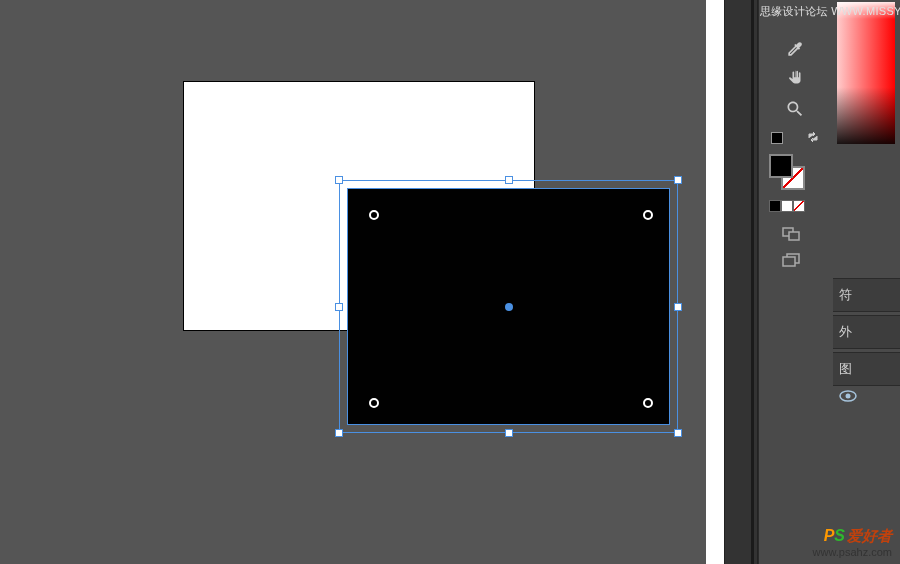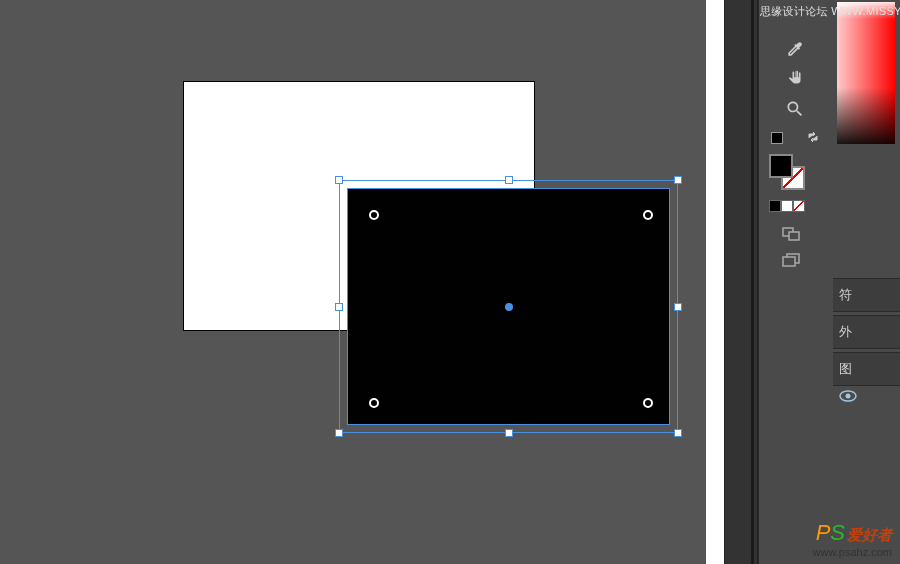--- a/index.html
+++ b/index.html
@@ -274,22 +274,22 @@
     
     .watermark-bottom {
       position: absolute;
       right: 8px;
       bottom: 6px;
       z-index: 50;
       text-align: right;
     }
     
     .ps-logo {
-      font-size: 22px;
-      font-weight: normal;
+      font-size: 16px;
+      font-weight: bold;
       font-style: italic;
       display: inline-block;
     }
     .ps-logo .p { color: #ff9900; }
     .ps-logo .s { color: #2eb82e; }
     .ps-tag {
       color: #c2410c;
       font-size: 15px;
       font-style: italic;
       font-weight: bold;

